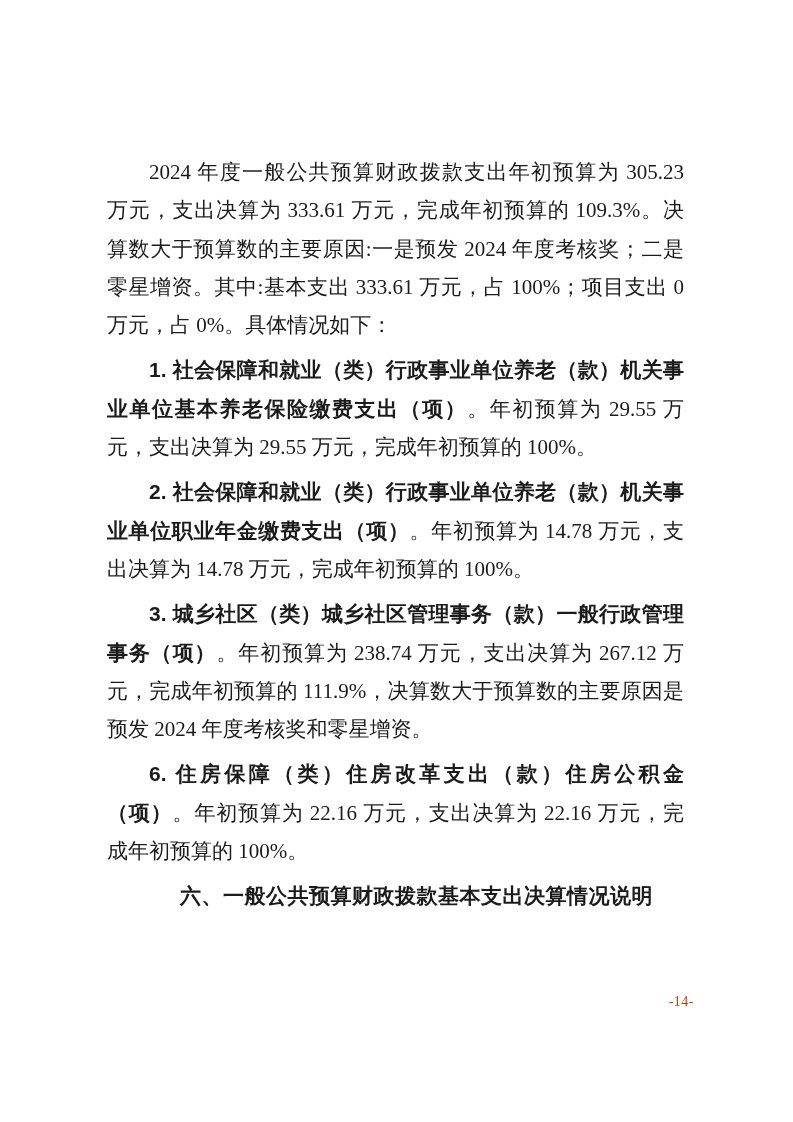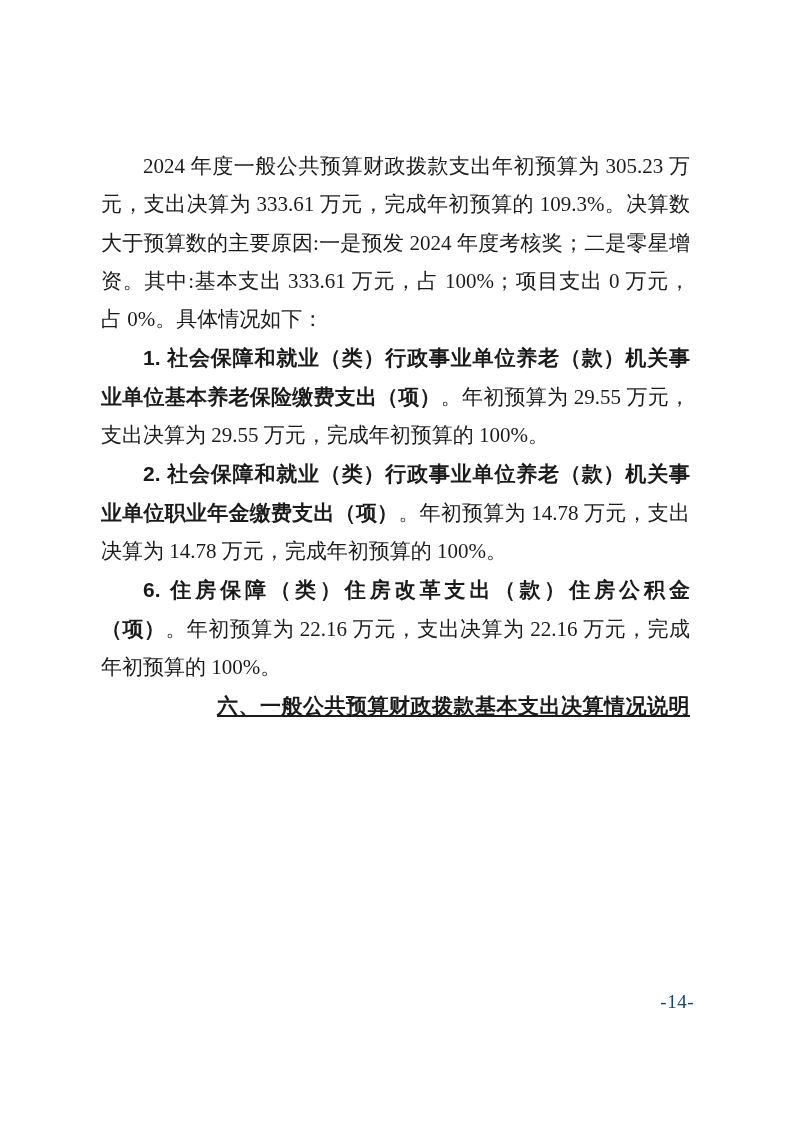--- a/index.html
+++ b/index.html
@@ -21,53 +21,53 @@
     position: absolute;
     left: 100px;
     top: 146px;
     width: 591px;
     font-size: 21px;
     line-height: 38.3px;
     text-align: justify;
     text-justify: inter-character;
   }
   .para {
-    margin: 1px;
+    margin: 7px;
     padding: 0;
     text-indent: 2em;
   }
   .run-normal {
     font-weight: 400;
     font-family: "Liberation Serif", "DejaVu Serif", serif;
   }
   .run-bold {
     font-weight: 700;
     font-family: "Liberation Sans", "DejaVu Sans", sans-serif;
   }
   .para.heading {
-    text-align: right;
+    text-align: center;
     letter-spacing: 0.5px;
-    text-decoration: underline;
   }
   .page-number {
     position: absolute;
     top: 990px;
     right: 99px;
-    font-size: 19px;
+    font-size: 14px;
     line-height: 24px;
     letter-spacing: 0.5px;
-    color: #0c4a6e;
+    color: #c2410c;
     font-family: "Liberation Serif", "DejaVu Serif", serif;
   }
 </style>
 </head>
 <body>
 
 <div class="page">
   <div class="content">
       <p class="para"><span class="run-normal">2024 年度一般公共预算财政拨款支出年初预算为 305.23 万元，支出决算为 333.61 万元，完成年初预算的 109.3%。决算数大于预算数的主要原因:一是预发 2024 年度考核奖；二是零星增资。其中:基本支出 333.61 万元，占 100%；项目支出 0 万元，占 0%。具体情况如下：</span></p>
       <p class="para"><span class="run-bold">1. 社会保障和就业（类）行政事业单位养老（款）机关事业单位基本养老保险缴费支出（项）</span><span class="run-normal">。年初预算为 29.55 万元，支出决算为 29.55 万元，完成年初预算的 100%。</span></p>
       <p class="para"><span class="run-bold">2. 社会保障和就业（类）行政事业单位养老（款）机关事业单位职业年金缴费支出（项）</span><span class="run-normal">。年初预算为 14.78 万元，支出决算为 14.78 万元，完成年初预算的 100%。</span></p>
+      <p class="para"><span class="run-bold">3. 城乡社区（类）城乡社区管理事务（款）一般行政管理事务（项）</span><span class="run-normal">。年初预算为 238.74 万元，支出决算为 267.12 万元，完成年初预算的 111.9%，决算数大于预算数的主要原因是预发 2024 年度考核奖和零星增资。</span></p>
       <p class="para"><span class="run-bold">6. 住房保障（类）住房改革支出（款）住房公积金（项）</span><span class="run-normal">。年初预算为 22.16 万元，支出决算为 22.16 万元，完成年初预算的 100%。</span></p>
       <p class="para heading"><span class="run-bold">六、一般公共预算财政拨款基本支出决算情况说明</span></p>
     </div>
   <div class="page-number">-14-</div>
 </div>
 
 </body></html>

